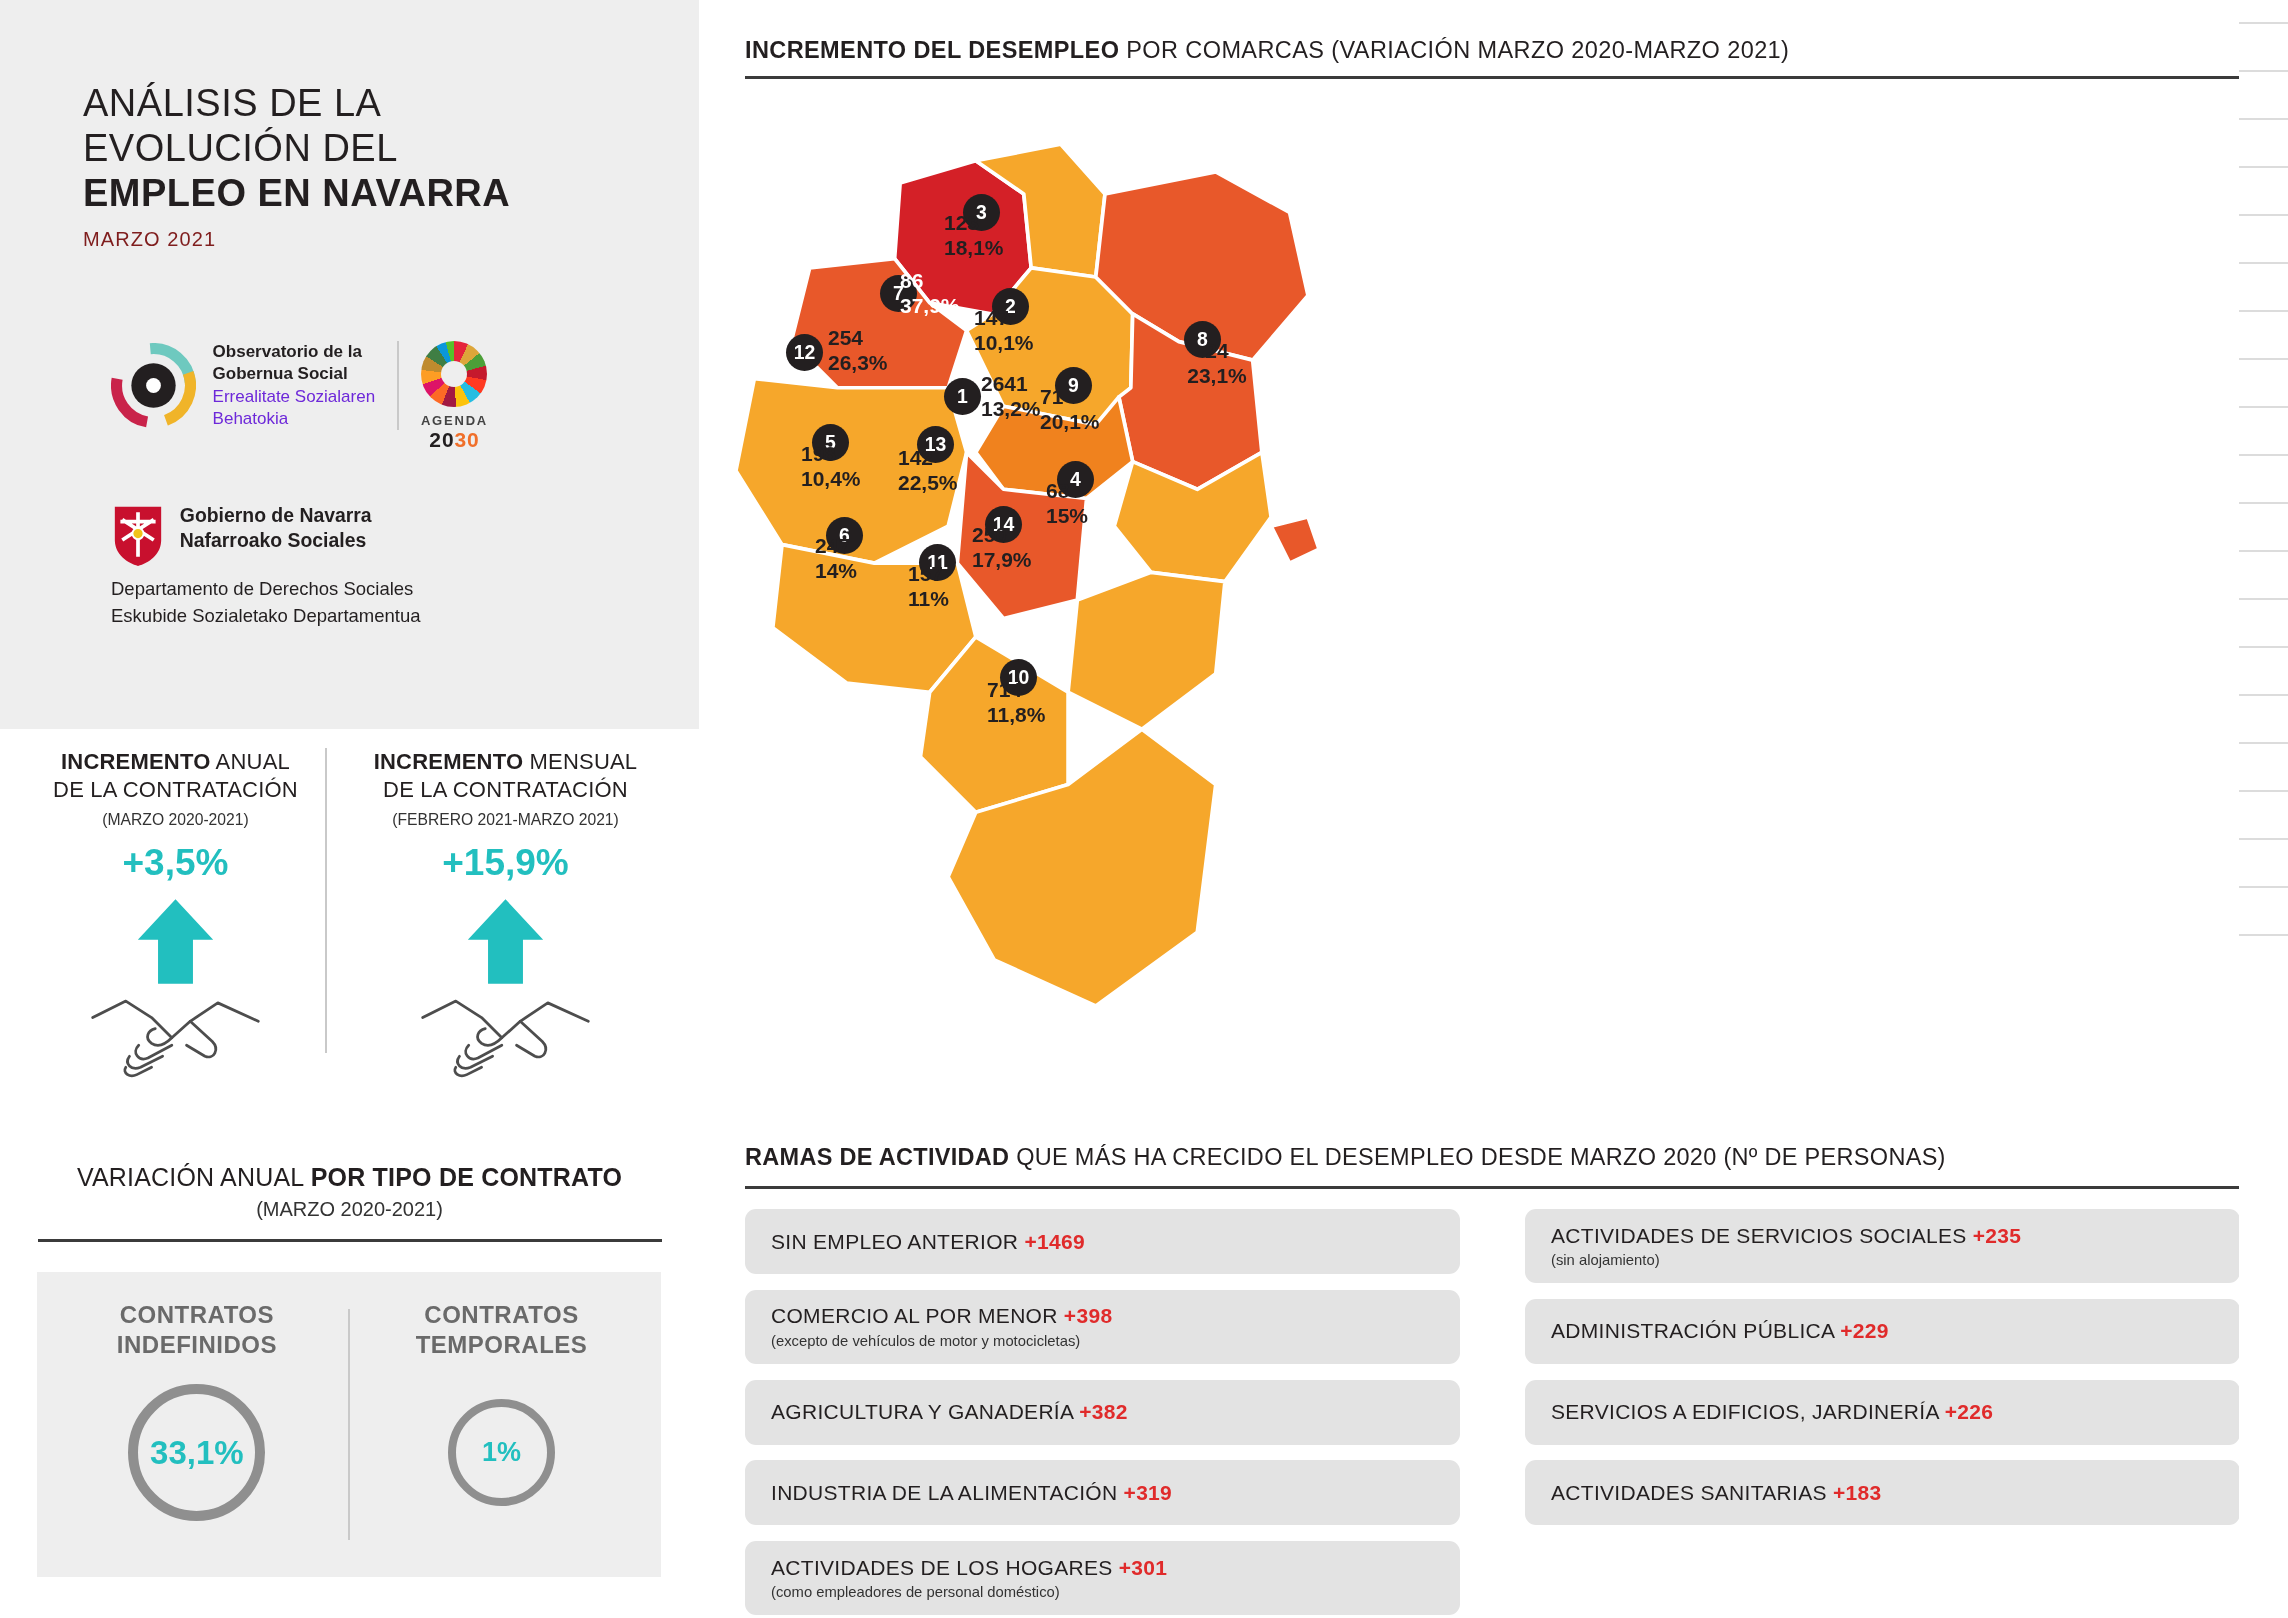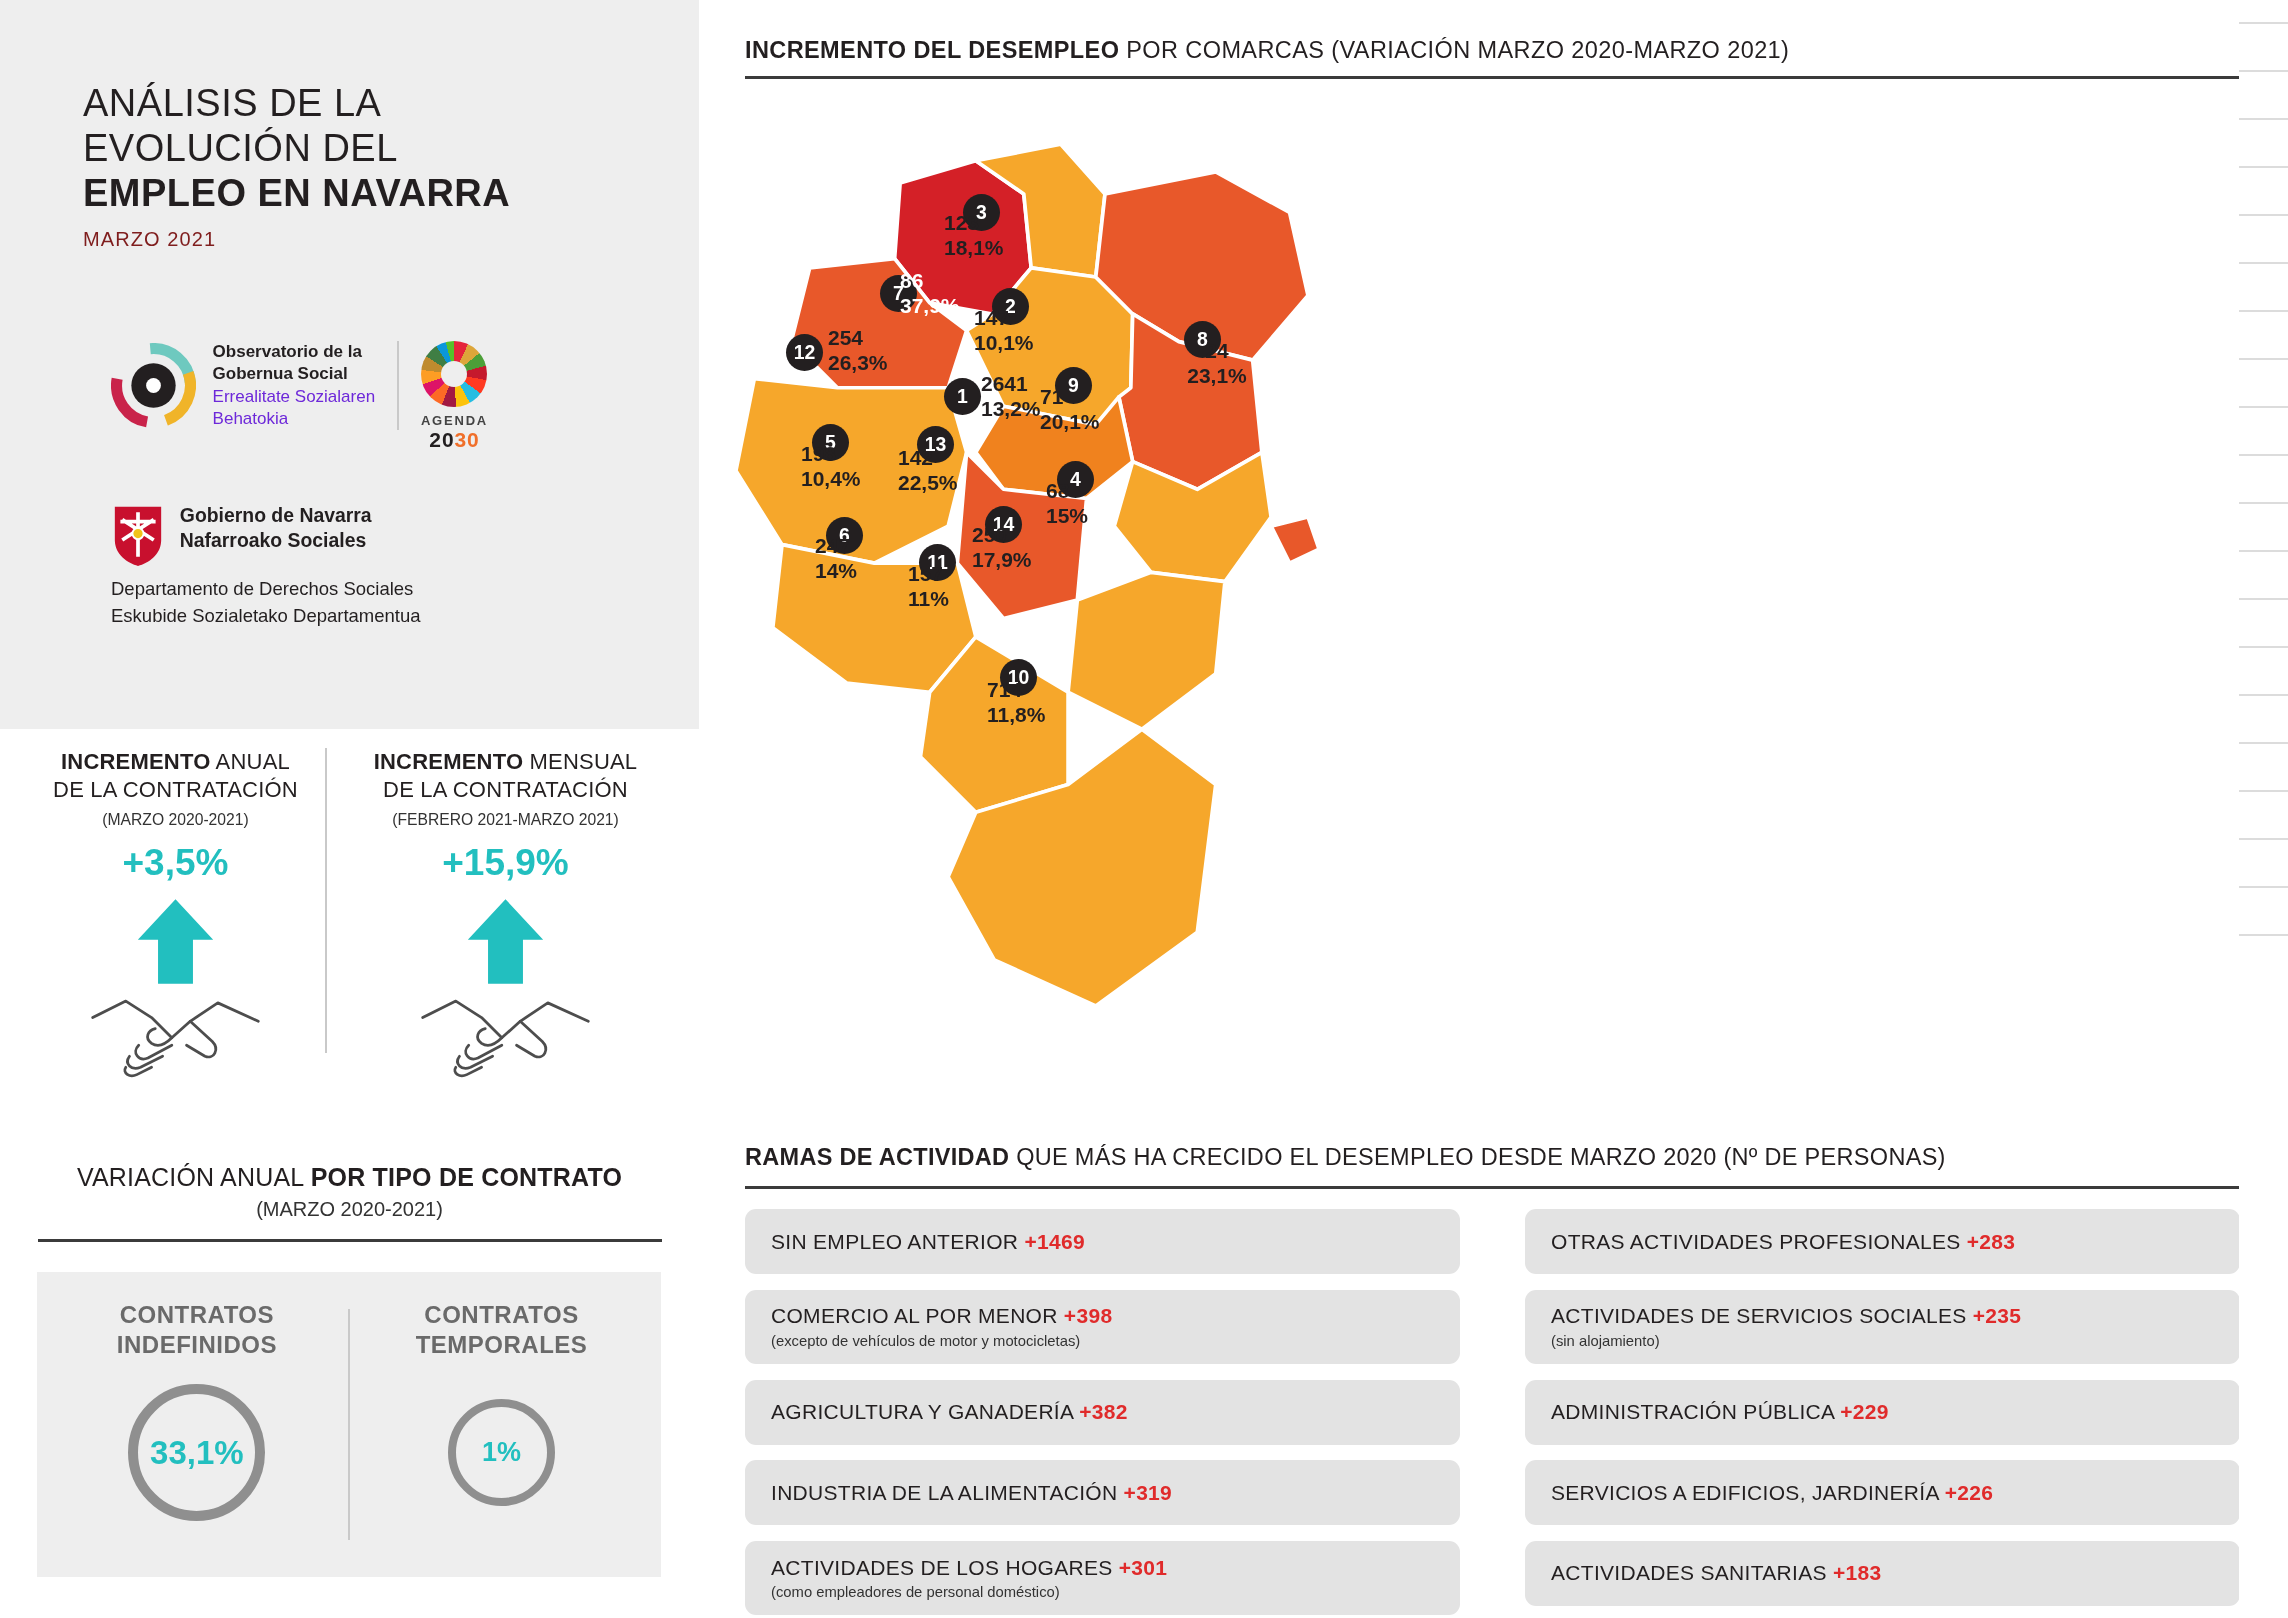--- a/index.html
+++ b/index.html
@@ -351,23 +351,20 @@
         <div class="rama">
           <div class="rama-main"><span>INDUSTRIA DE LA ALIMENTACIÓN </span><span class="v">+319</span></div>
         </div>
         <div class="rama">
           <div class="rama-main"><span>ACTIVIDADES DE LOS HOGARES </span><span class="v">+301</span></div>
           <div class="rama-sub">(como empleadores de personal doméstico)</div>
         </div>
       </div>
     <div class="ramas-col r" id="ramas-right">
         <div class="rama">
-          <div class="rama-main"><span>OTRAS ACTIVIDADES PROFESIONALES </span><span class="v">+283</span></div>
-        </div>
-        <div class="rama">
           <div class="rama-main"><span>ACTIVIDADES DE SERVICIOS SOCIALES </span><span class="v">+235</span></div>
           <div class="rama-sub">(sin alojamiento)</div>
         </div>
         <div class="rama">
           <div class="rama-main"><span>ADMINISTRACIÓN PÚBLICA </span><span class="v">+229</span></div>
         </div>
         <div class="rama">
           <div class="rama-main"><span>SERVICIOS A EDIFICIOS, JARDINERÍA </span><span class="v">+226</span></div>
         </div>
         <div class="rama">

